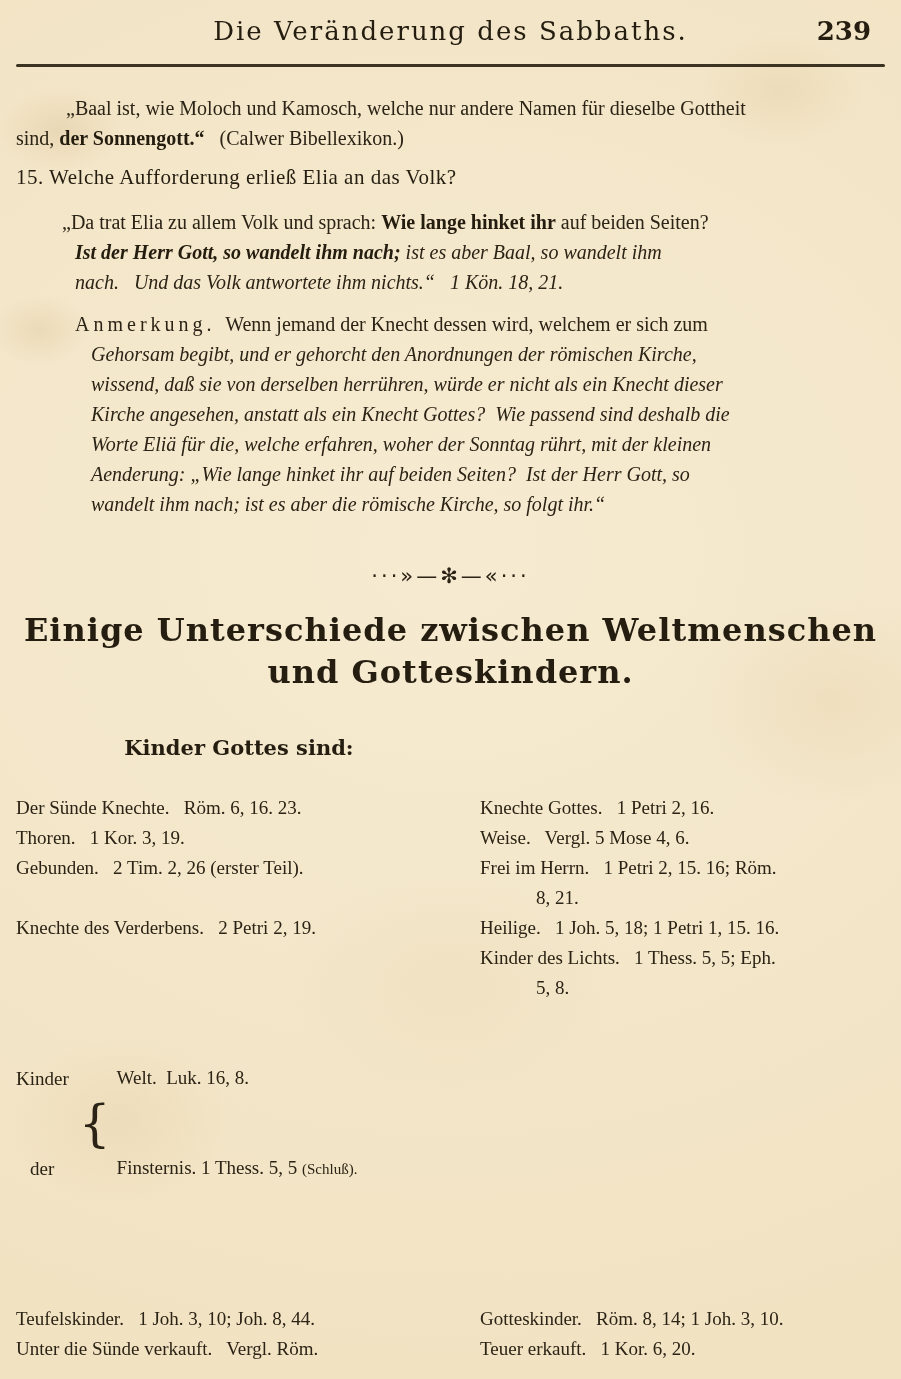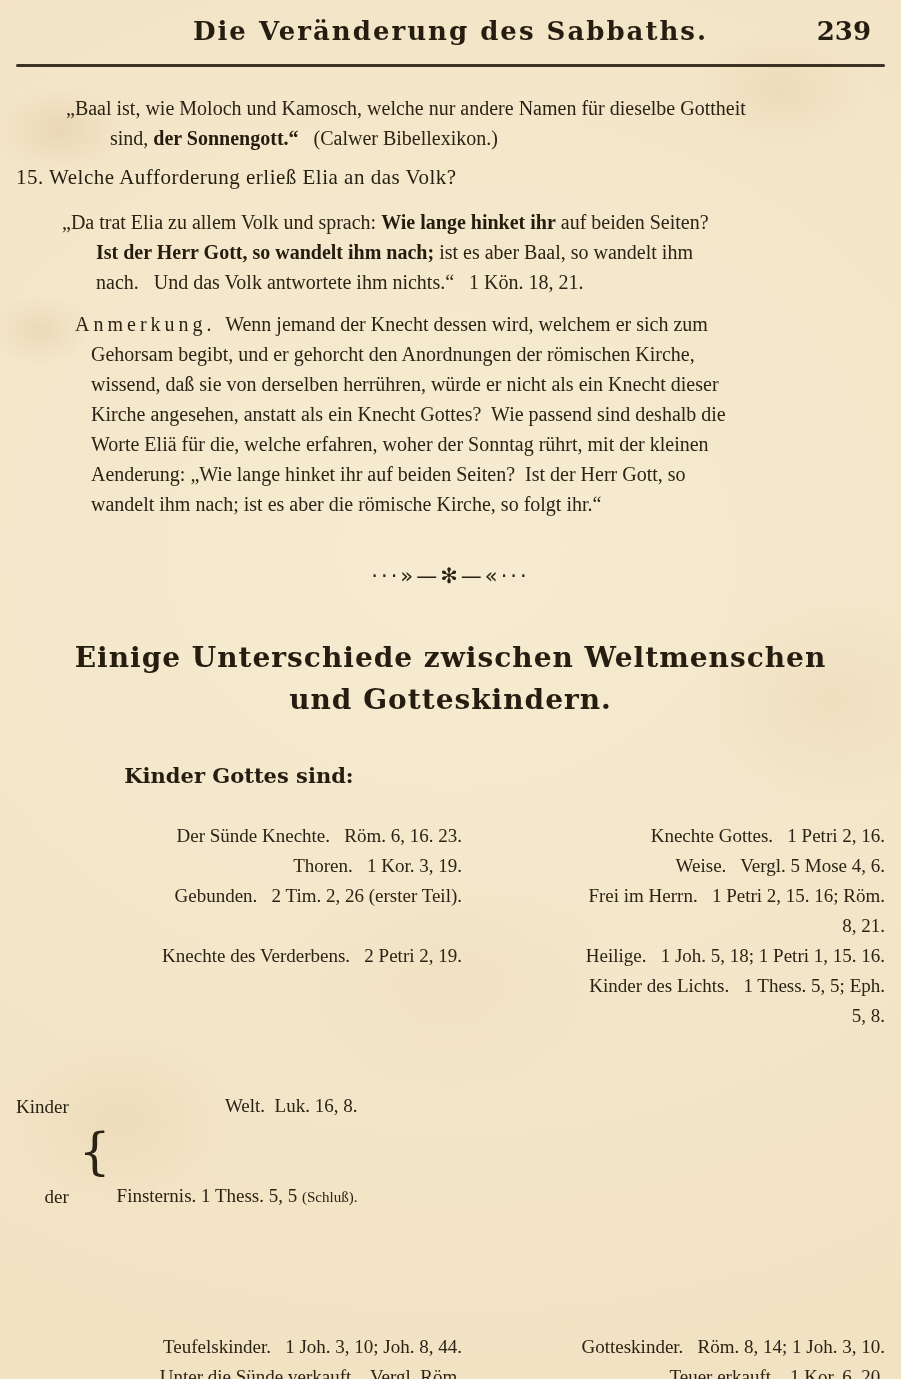--- a/index.html
+++ b/index.html
@@ -23,73 +23,73 @@
       radial-gradient(200px 150px at 830px 700px, rgba(205,172,118,0.14), transparent 70%),
       radial-gradient(240px 160px at 450px 980px, rgba(210,180,126,0.10), transparent 70%),
       radial-gradient(1200px 1000px at 50% 40%, #f6ebd1 0%, #f1e2c2 85%),
       #f1e2c2;
   }
   
   .page-header{position:relative;text-align:center;height:36px;}
   .header-title{
     display:inline-block;
     font-family:"DejaVu Serif", serif;
-    font-weight:bold;font-size:26px;letter-spacing:2px;color:#241d10;
+    font-weight:normal;font-size:26px;letter-spacing:2px;color:#241d10;
   }
   .page-number{
     position:absolute;right:14px;top:0;
     font-family:"DejaVu Serif", serif;
     font-weight:bold;font-size:26px;color:#241d10;
   }
   .header-rule{margin-top:12px;height:3px;background:#3c3322;border-radius:2px;}
   
   .pline{white-space:pre;line-height:30px;font-size:20px;}
   .intro{margin-top:26px;}
   .ml1{margin-left:50px;}
-  .ml2{margin-left:94px;}
+  .ml2{}
   .question{
     margin-top:8px;margin-left:0;
     font-family:"Liberation Serif", serif;
     font-weight:normal;font-size:21px;letter-spacing:0.5px;color:#241d10;
     white-space:pre;line-height:32px;
   }
   .quote{margin-top:14px;}
   .qml1{margin-left:46px;}
-  .qml2{margin-left:80px;}
+  .qml2{margin-left:59px;font-style:italic;}
   .anm{margin-top:12px;}
   .aml1{margin-left:59px;}
-  .aml2{margin-left:75px;}
+  .aml2{margin-left:75px;font-style:italic;}
   .sperr{letter-spacing:4px;}
   b{font-weight:bold;color:#241c0e;}
   
   .ornament{
     margin-top:44px;text-align:center;
     font-family:"DejaVu Sans", sans-serif;
     font-size:21px;letter-spacing:3px;color:#2b2315;line-height:26px;
   }
   
   .section-title{
-    margin-top:48px;text-align:center;
+    margin-top:20px;text-align:center;
     font-family:"DejaVu Serif", serif;
-    font-weight:bold;font-size:28px;letter-spacing:1px;line-height:42px;color:#241d10;
+    font-weight:bold;font-size:32px;letter-spacing:1px;line-height:42px;color:#241d10;
   }
   
   .cols{
     display:grid;grid-template-columns:446px 1fr;column-gap:18px;
     align-items:start;
   }
   .cols-header{margin-top:40px;}
   .col-h{
     text-align:center;
     font-family:"DejaVu Serif", serif;
     font-weight:bold;font-size:21px;color:#241d10;line-height:30px;
     white-space:pre;
   }
   .list{margin-top:30px;}
-  .cell{white-space:pre;font-size:19px;line-height:30px;text-align:right;}
+  .cell{white-space:pre;font-size:19px;line-height:30px;}
   .cell .l2{padding-left:56px;}
   
   .brace-flex{display:flex;align-items:center;}
   .brace-words{line-height:30px;}
   .brace-word2{padding-left:14px;}
   .brace-glyph{
     font-family:"DejaVu Serif", serif;
     font-size:50px;line-height:60px;padding:0 6px 0 10px;color:#2b2315;
   }
   .small{font-size:15px;}

